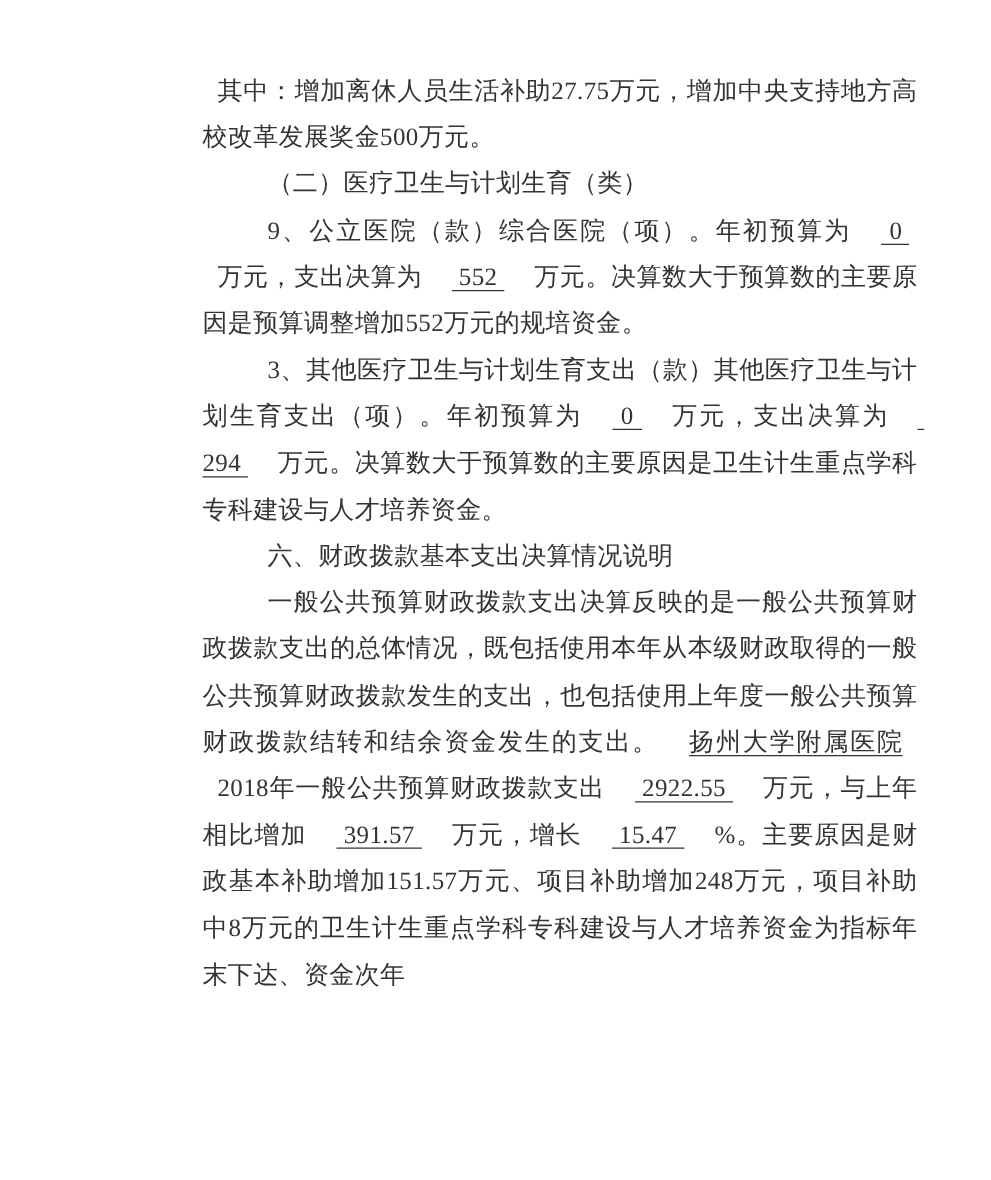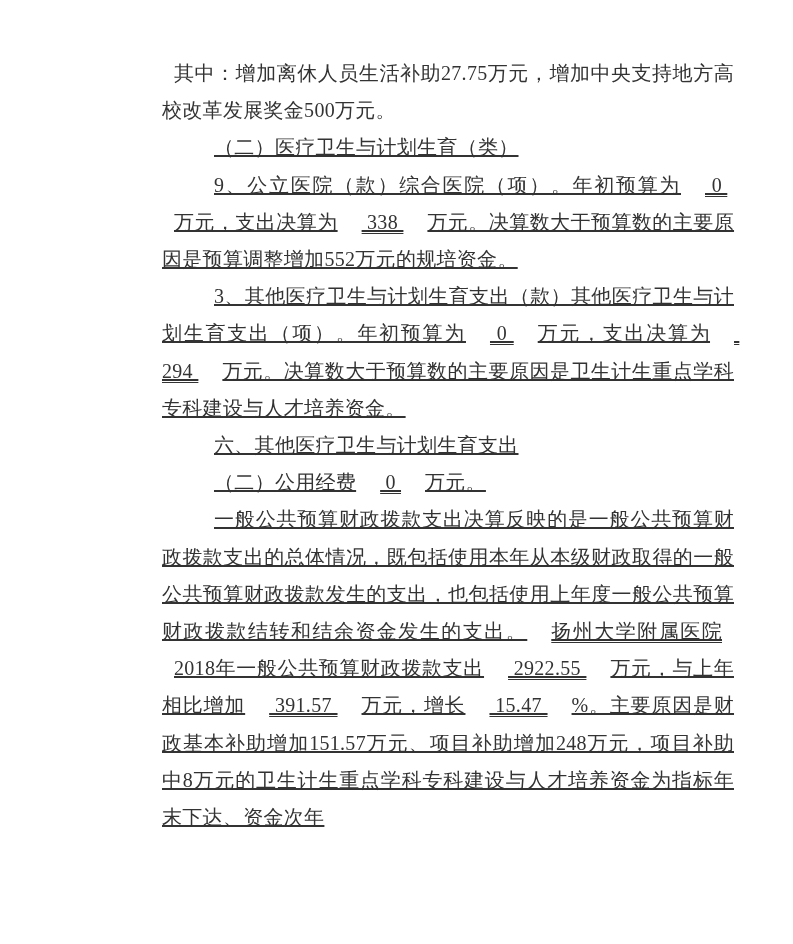--- a/index.html
+++ b/index.html
@@ -31,37 +31,35 @@
     text-align: justify;
     text-justify: inter-ideograph;
     letter-spacing: 0.3px;
   }
   .para {
     text-indent: 0;
     margin: 0;
   }
   .para.indent {
     text-indent: 2em;
-    text-decoration: underline;
   }
   .para span {
     white-space: pre-wrap;
   }
   .u {
     text-decoration: underline;
     text-decoration-thickness: 1.4px;
     text-underline-offset: 4px;
   }
 </style>
 </head>
 <body>
 
 <div class="doc-page">
   <div class="doc-body">
       <p class="para"><span>其中：增加离休人员生活补助27.75万元，增加中央支持地方高校改革发展奖金500万元。</span></p>
       <p class="para indent"><span>（二）医疗卫生与计划生育（类）</span></p>
-      <p class="para indent"><span>9、公立医院（款）综合医院（项）。年初预算为</span><span class="u"> 0 </span><span>万元，支出决算为</span><span class="u"> 338 </span><span>万元。决算数大于预算数的主要原因是预算调整增加552万元的规培资金。</span></p>
+      <p class="para indent"><span>9、公立医院（款）综合医院（项）。年初预算为</span><span class="u"> 0 </span><span>万元，支出决算为</span><span class="u"> 552 </span><span>万元。决算数大于预算数的主要原因是预算调整增加552万元的规培资金。</span></p>
       <p class="para indent"><span>3、其他医疗卫生与计划生育支出（款）其他医疗卫生与计划生育支出（项）。年初预算为</span><span class="u"> 0 </span><span>万元，支出决算为</span><span class="u"> 294 </span><span>万元。决算数大于预算数的主要原因是卫生计生重点学科专科建设与人才培养资金。</span></p>
-      <p class="para indent"><span>六、其他医疗卫生与计划生育支出</span></p>
-      <p class="para indent"><span>（二）公用经费</span><span class="u"> 0 </span><span>万元。</span></p>
+      <p class="para indent"><span>六、财政拨款基本支出决算情况说明</span></p>
       <p class="para indent"><span>一般公共预算财政拨款支出决算反映的是一般公共预算财政拨款支出的总体情况，既包括使用本年从本级财政取得的一般公共预算财政拨款发生的支出，也包括使用上年度一般公共预算财政拨款结转和结余资金发生的支出。</span><span class="u">扬州大学附属医院</span><span>2018年一般公共预算财政拨款支出</span><span class="u"> 2922.55 </span><span>万元，与上年相比增加</span><span class="u"> 391.57 </span><span>万元，增长</span><span class="u"> 15.47 </span><span>%。主要原因是财政基本补助增加151.57万元、项目补助增加248万元，项目补助中8万元的卫生计生重点学科专科建设与人才培养资金为指标年末下达、资金次年</span></p>
     </div>
 </div>
 
 </body></html>

